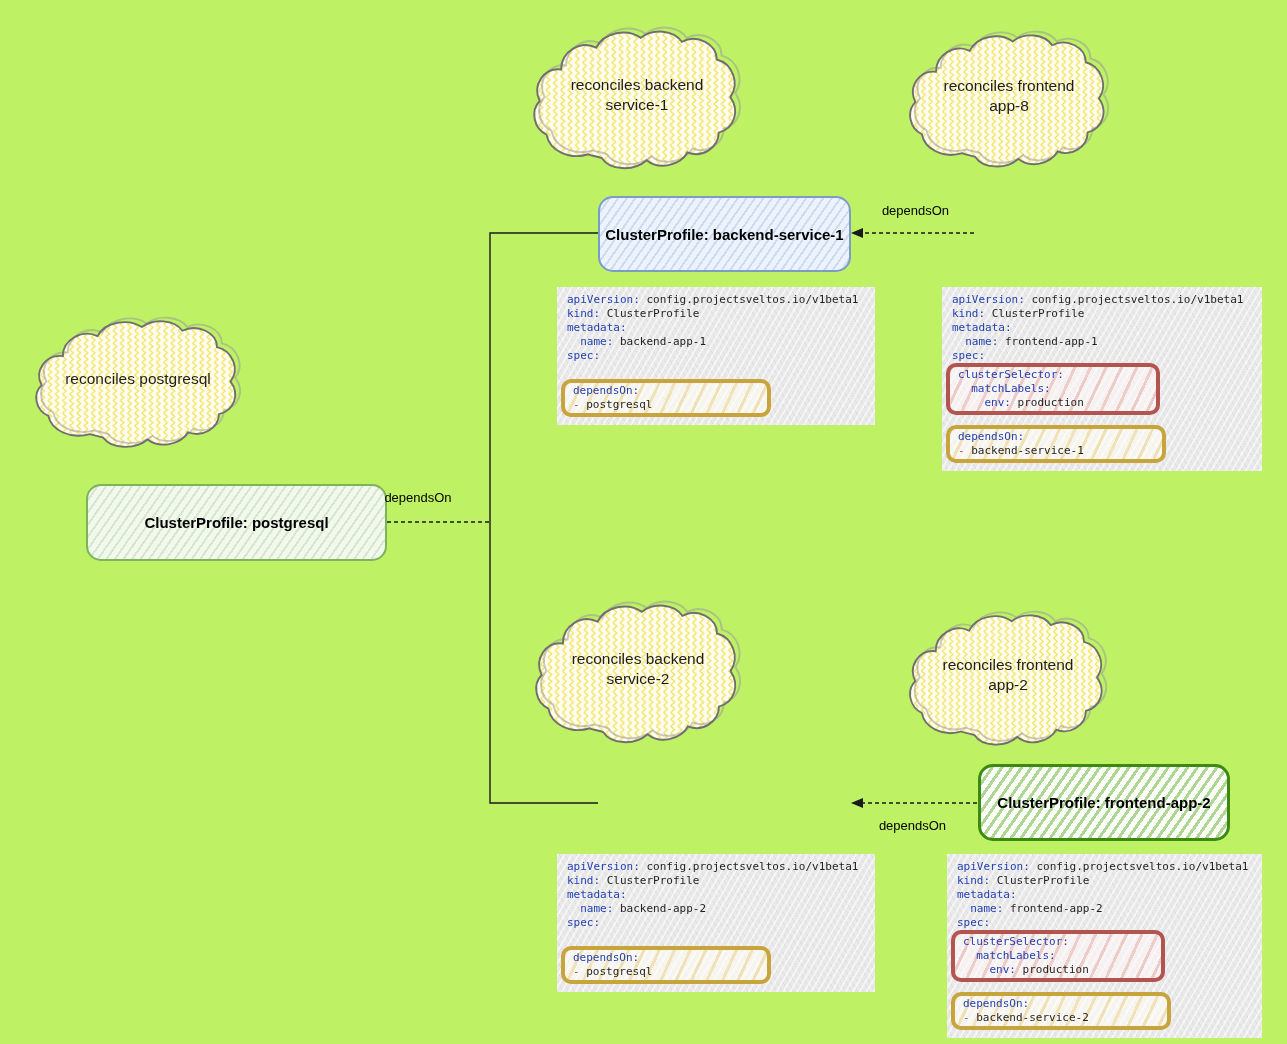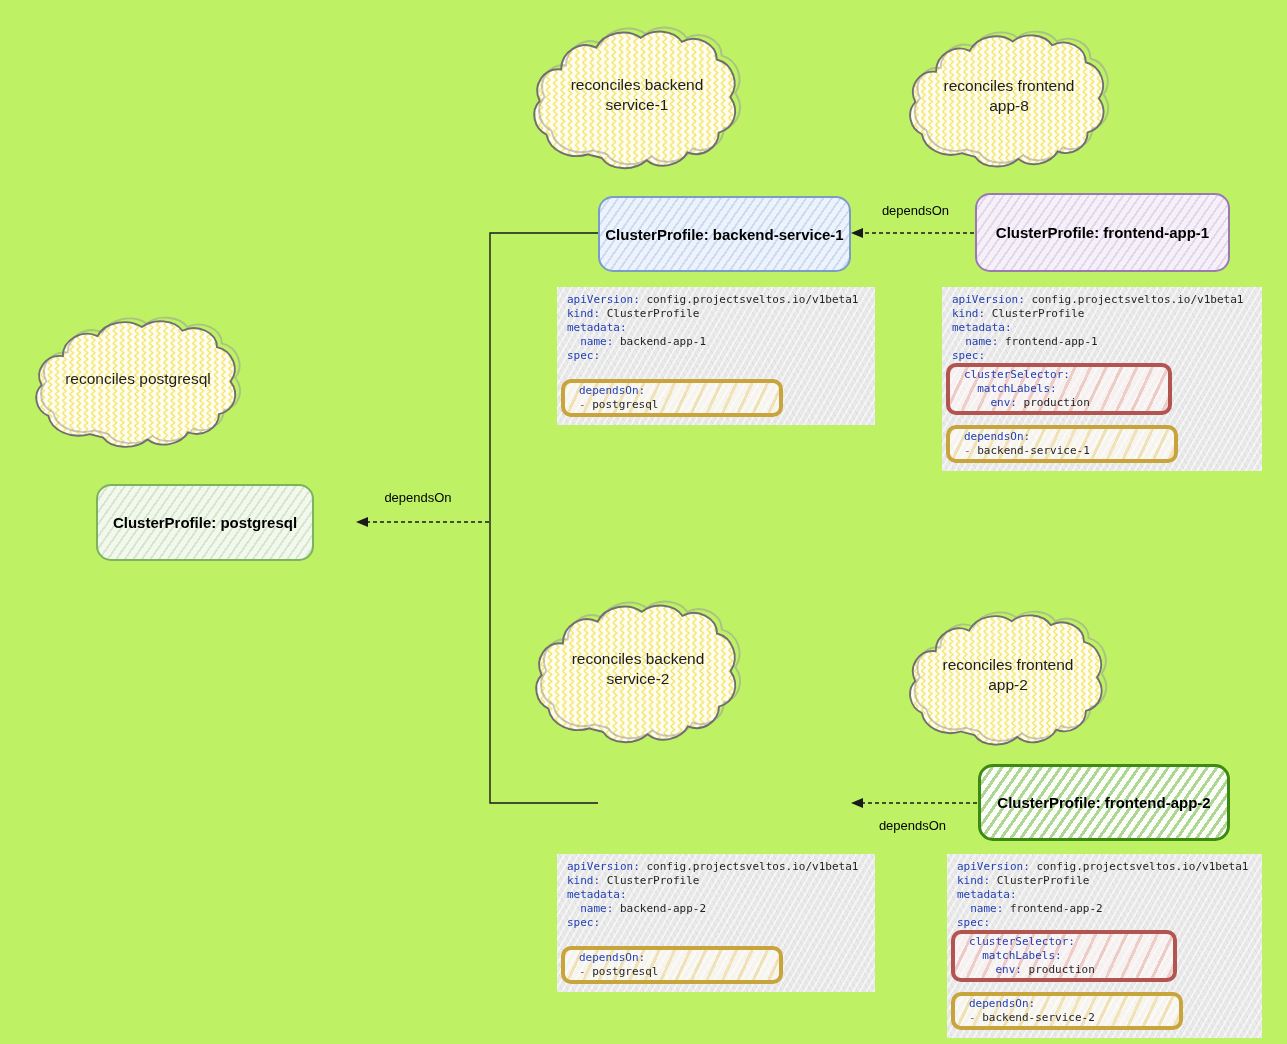--- a/index.html
+++ b/index.html
@@ -57,21 +57,21 @@
       repeating-linear-gradient(120deg,rgba(255,255,255,.55) 0 2px,rgba(255,255,255,0) 2px 6px),
       repeating-linear-gradient(60deg,rgba(185,185,185,.20) 0 1px,rgba(255,255,255,0) 1px 5px),
       #e9e9e9;
   }
   .yl{white-space:pre;height:14px;}
   .yk{color:#2440b3;}
   .yv{color:#1f1f1f;}
   .yd{color:#a04f6b;}
   .hl{
     border-radius:10px;box-sizing:content-box;
-    padding:1px 14px;margin-left:-6px;width:186px;
+    padding:1px 8px;margin-left:-6px;width:186px;
   }
   .hl-gold{
     border:4px solid #c7a43c;
     background:repeating-linear-gradient(115deg,rgba(231,196,104,.42) 0 3px,rgba(255,255,255,0) 3px 14px),rgba(255,252,244,.65);
   }
   .hl-red{
     border:4px solid #b25450;
     background:repeating-linear-gradient(115deg,rgba(219,130,120,.35) 0 3px,rgba(255,255,255,0) 3px 14px),rgba(255,249,248,.6);
   }
   .mt-gap{margin-top:16px;}
@@ -159,24 +159,21 @@
       <use href="#cp" fill="none" stroke="#6f6f6f" stroke-width="2"></use>
     </svg>
     <div class="cloud-text">
         <span><span>reconciles frontend</span><br><span>app-2</span></span>
       </div>
   </div>
 
   <div class="pbox box-blue" style="left:598px;top:196px;width:253px;height:76px">
     <span class="ptitle">ClusterProfile: backend-service-1</span>
   </div>
-  <div class="pbox box-purple" style="left:975px;top:193px;width:255px;height:79px">
-    <span class="ptitle">ClusterProfile: frontend-app-1</span>
-  </div>
-  <div class="pbox box-green" style="left:96px;top:484px;width:218px;height:77px">
+  <div class="pbox box-green" style="left:86px;top:484px;width:301px;height:77px">
     <span class="ptitle">ClusterProfile: postgresql</span>
   </div>
   <div class="pbox box-darkgreen" style="left:978px;top:764px;width:252px;height:77px">
     <span class="ptitle">ClusterProfile: frontend-app-2</span>
   </div>
 
   <div class="edge-label" style="left:858px;top:203px;width:115px">dependsOn</div>
   <div class="edge-label" style="left:368px;top:490px;width:100px">dependsOn</div>
   <div class="edge-label" style="left:855px;top:818px;width:115px">dependsOn</div>
 

